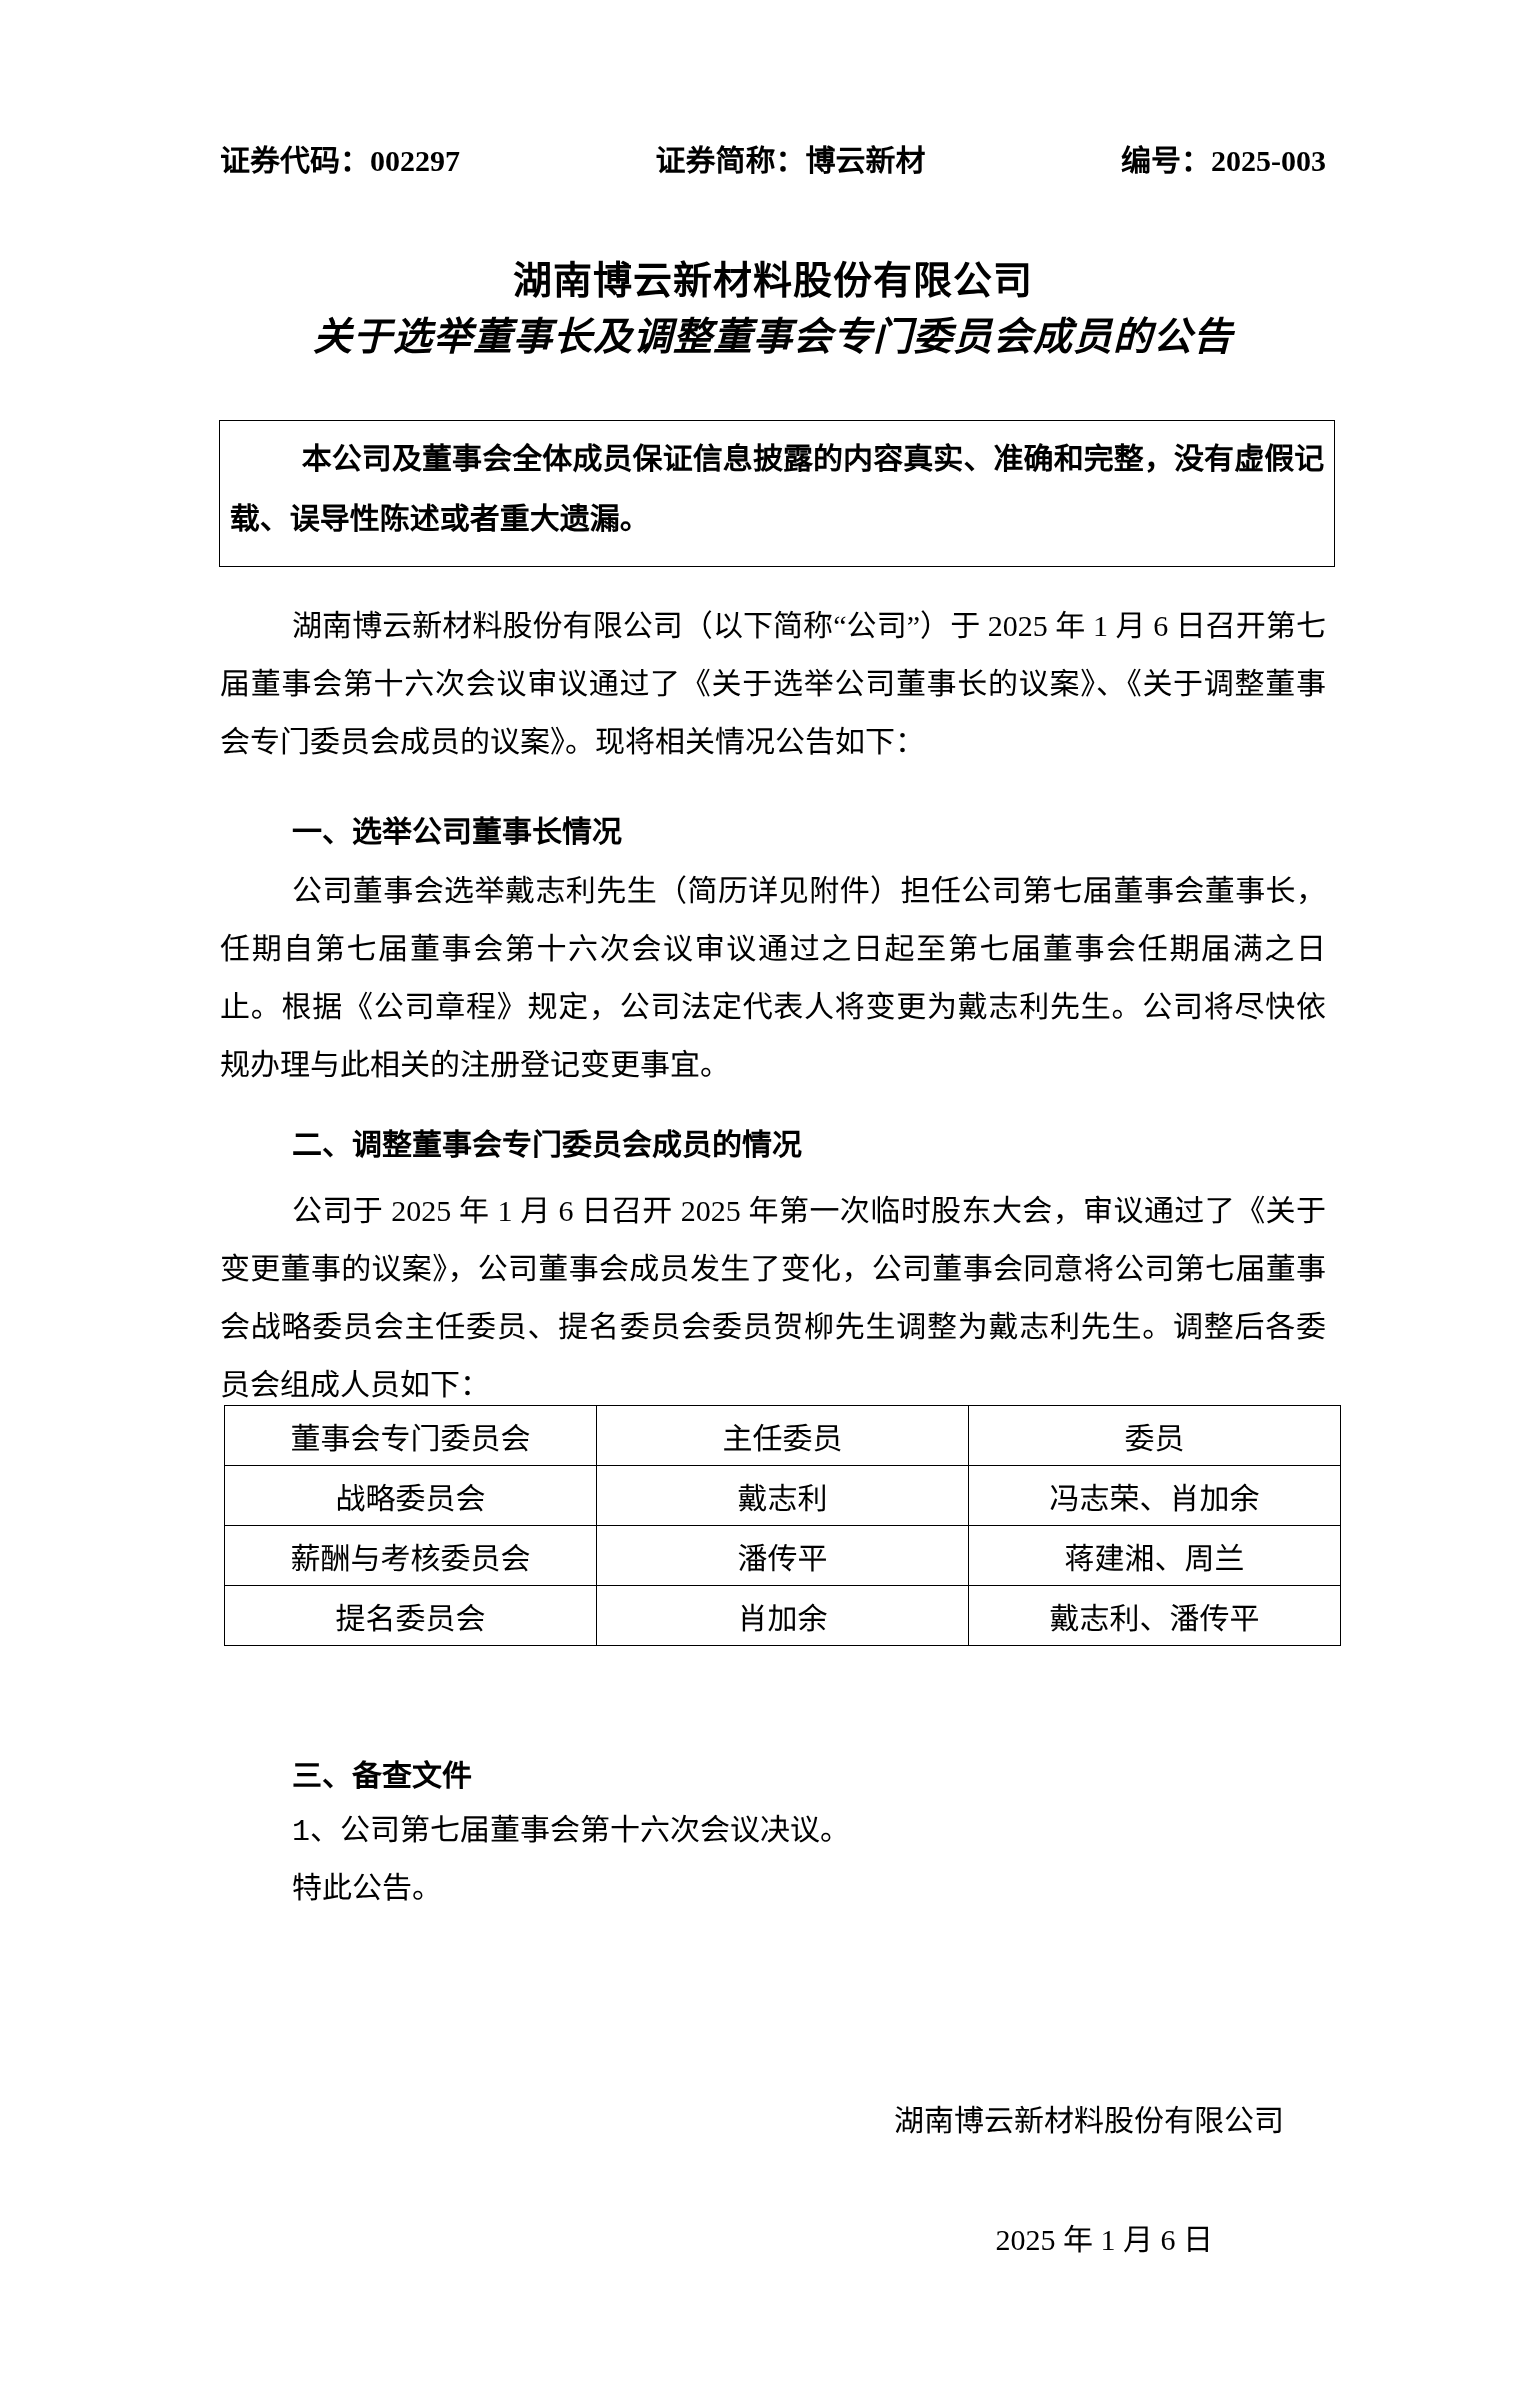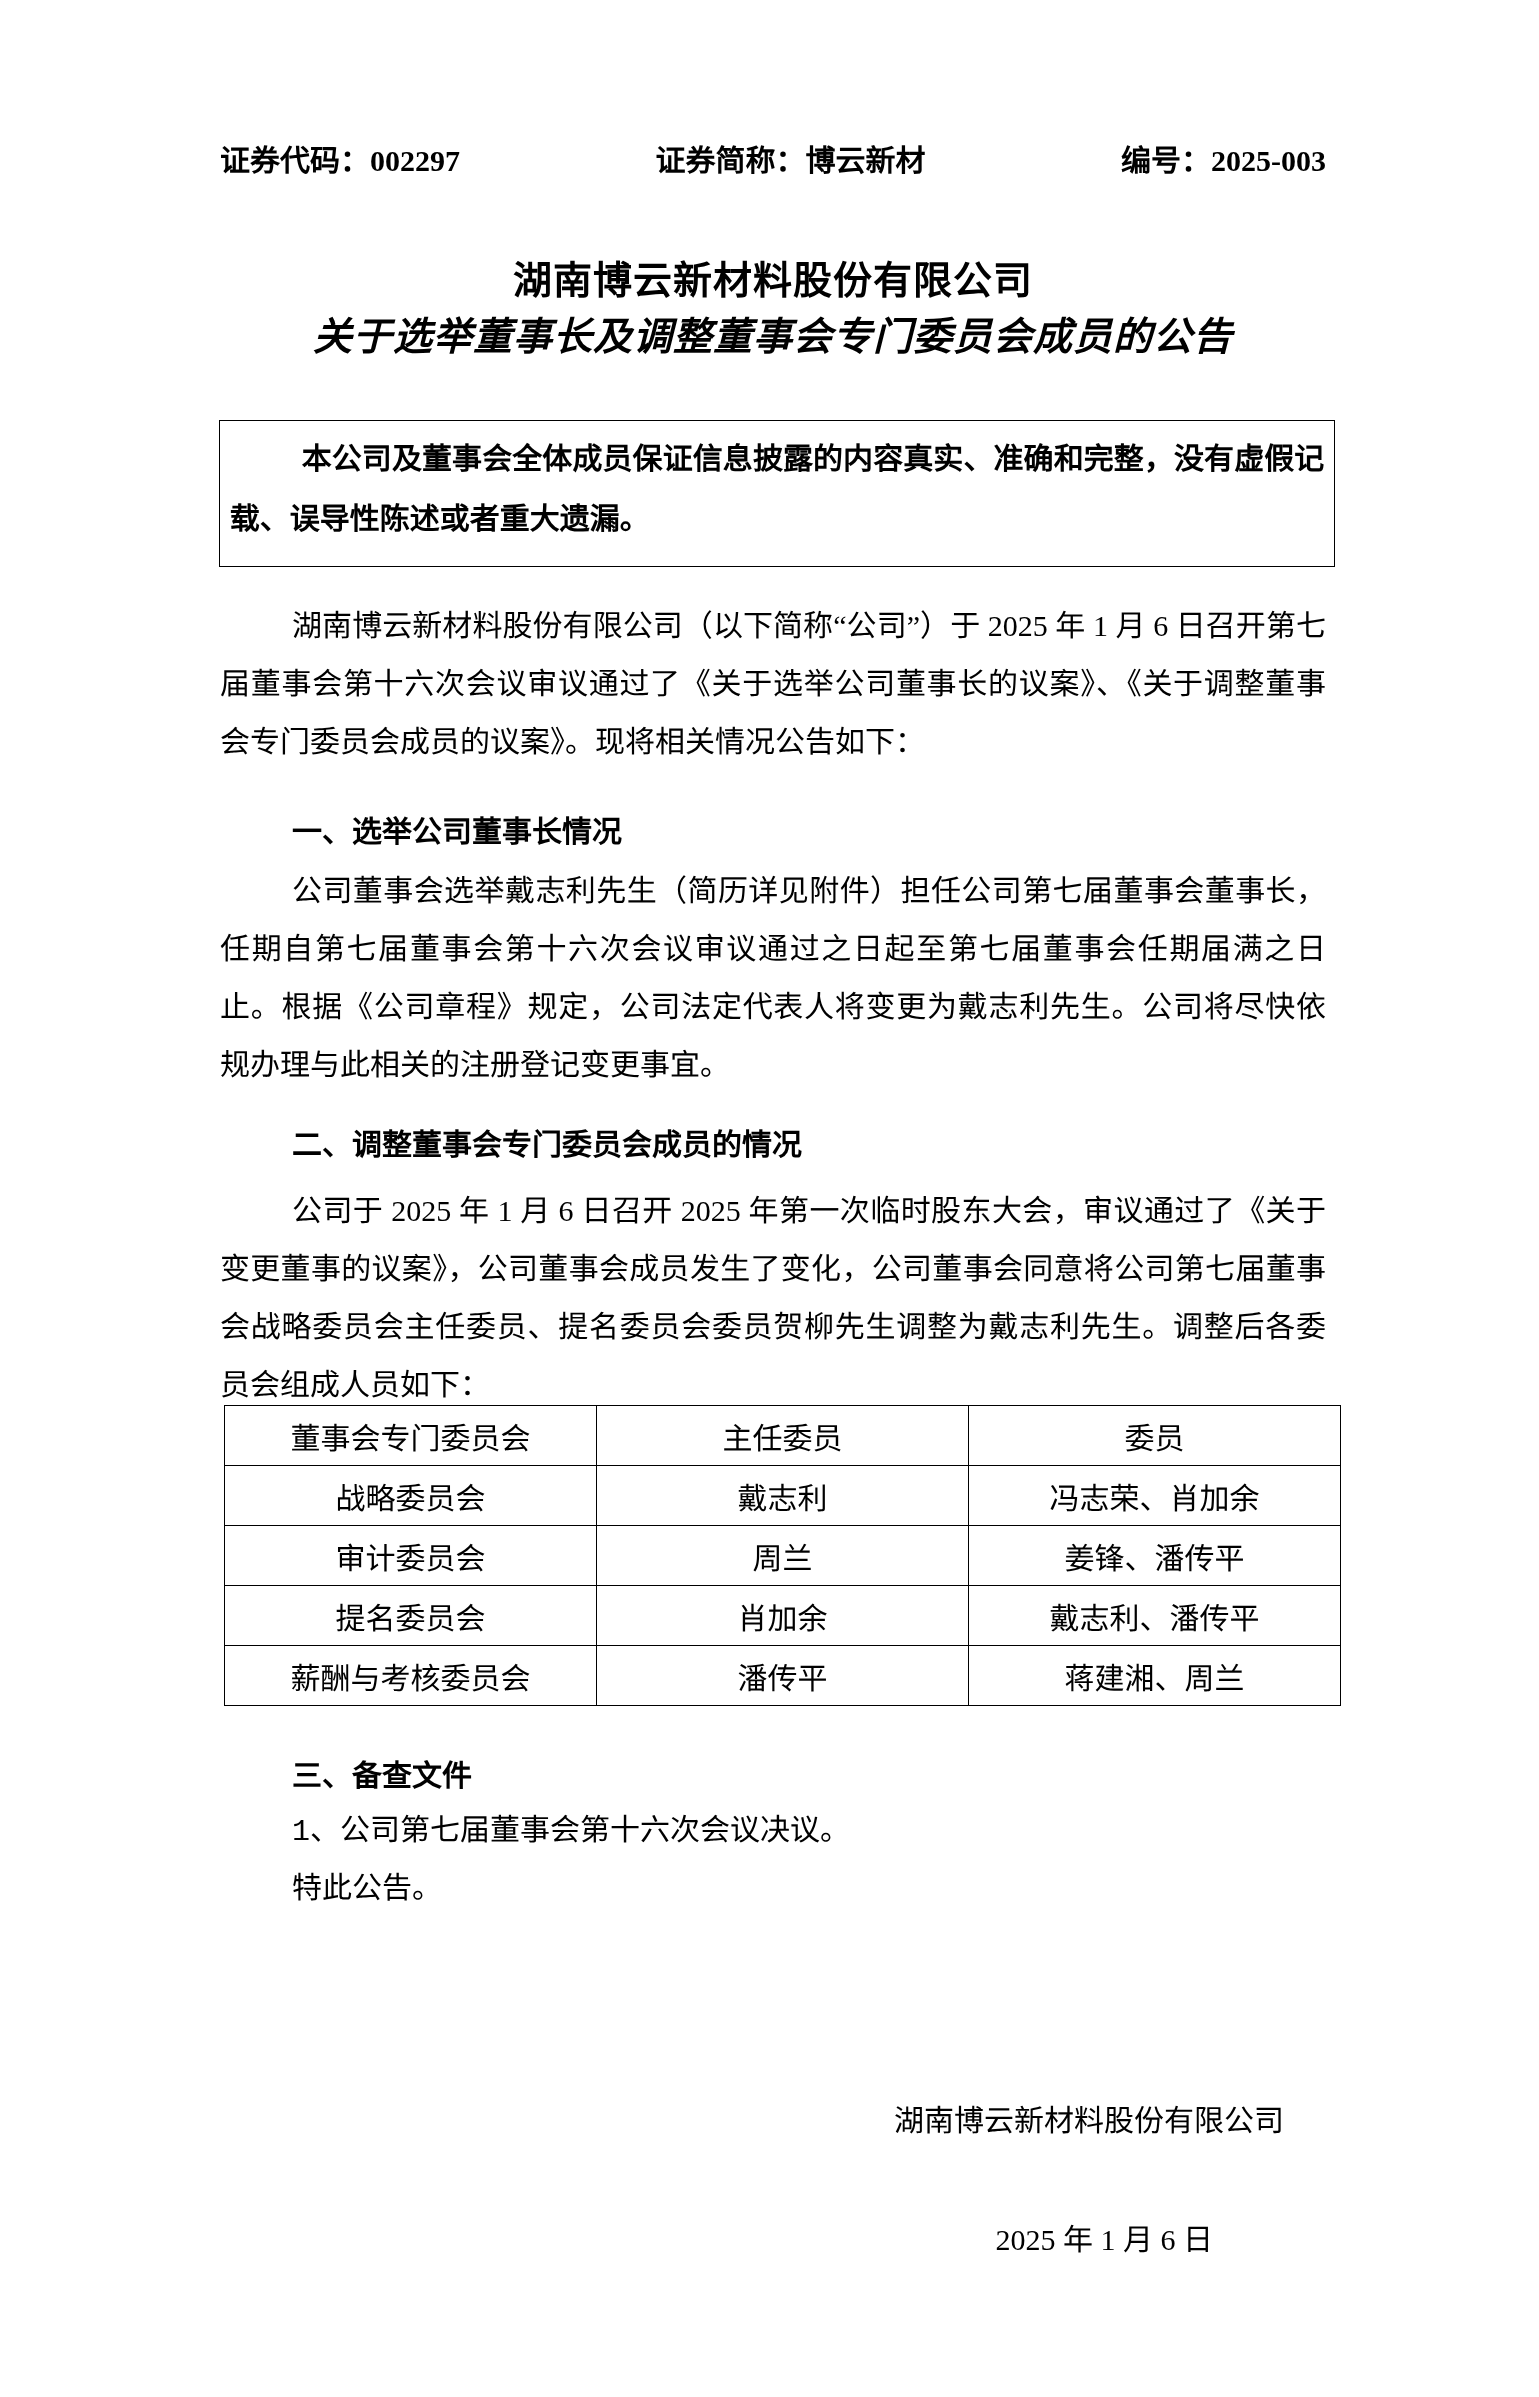--- a/index.html
+++ b/index.html
@@ -96,33 +96,28 @@
         <th>委员</th>
       </tr>
     </thead>
     <tbody>
       <tr>
         <td>战略委员会</td>
         <td>戴志利</td>
         <td>冯志荣、肖加余</td>
       </tr>
       <tr>
-        <td>审计委员会</td>
-        <td>周兰</td>
-        <td>姜锋、潘传平</td>
+        <td>薪酬与考核委员会</td>
+        <td>潘传平</td>
+        <td>蒋建湘、周兰</td>
       </tr>
       <tr>
         <td>提名委员会</td>
         <td>肖加余</td>
         <td>戴志利、潘传平</td>
-      </tr>
-      <tr>
-        <td>薪酬与考核委员会</td>
-        <td>潘传平</td>
-        <td>蒋建湘、周兰</td>
       </tr>
     </tbody>
   </table>
 
   <div class="heading" id="sec3-heading">三、备查文件</div>
   <p class="para" id="sec3-item">1、公司第七届董事会第十六次会议决议。</p>
   <p class="para" id="sec3-closing">特此公告。</p>
 
   <p class="footer-line" id="footer-company">湖南博云新材料股份有限公司</p>
   <p class="footer-line" id="footer-date">2025 年 1 月 6 日</p>

